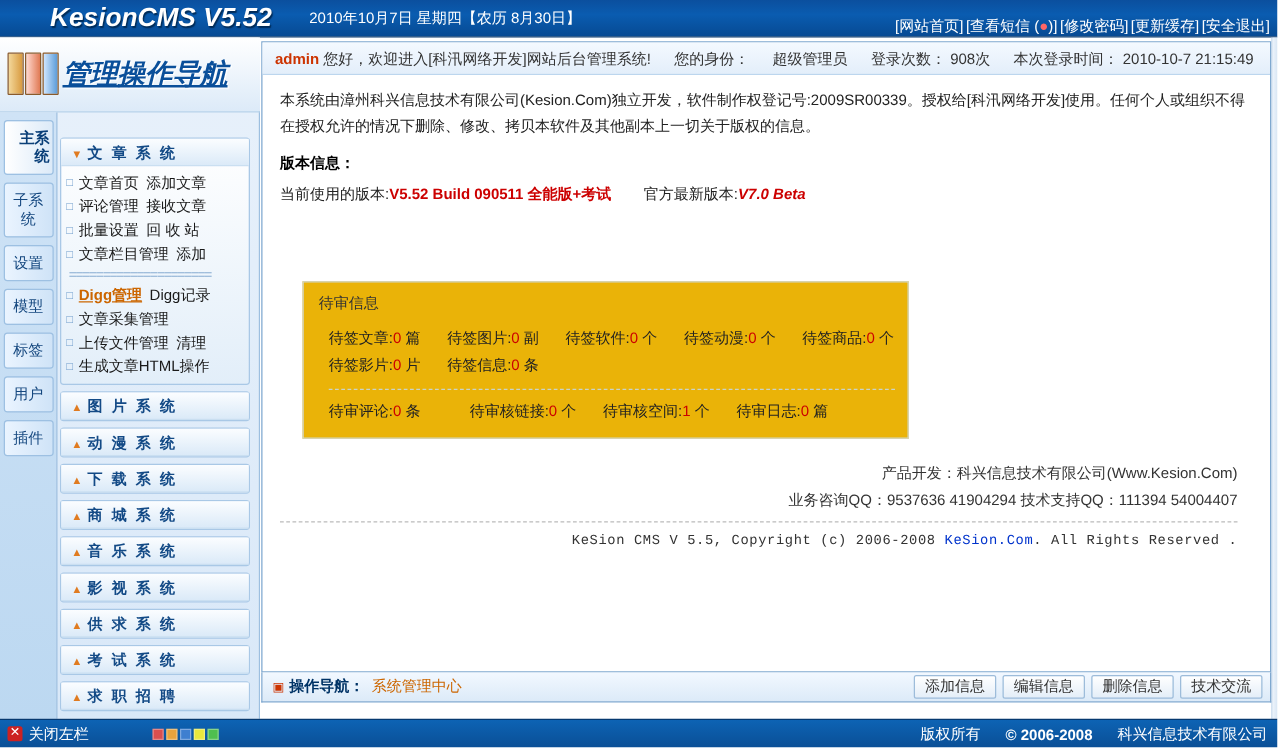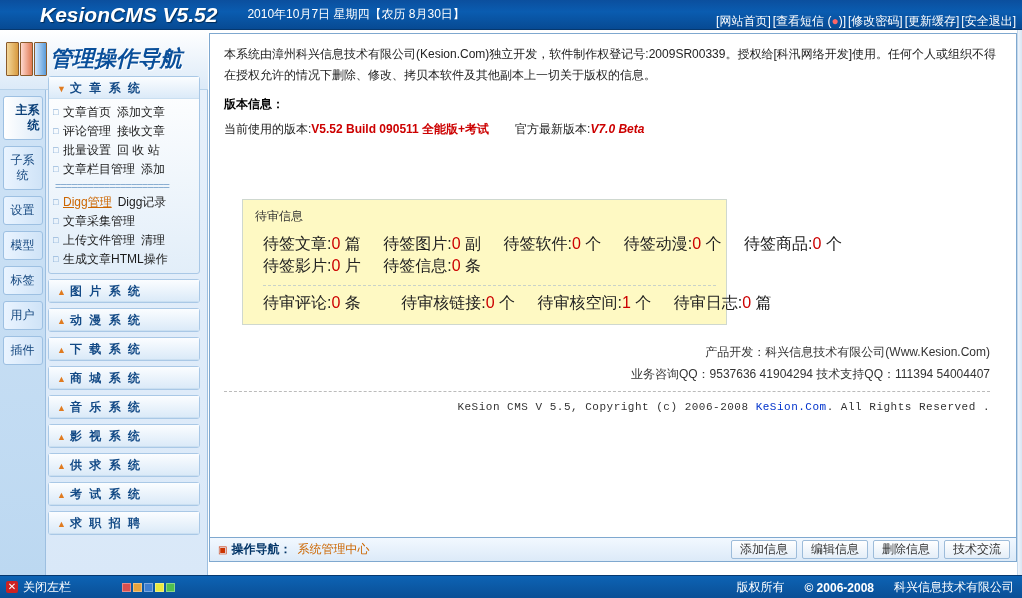--- a/index.html
+++ b/index.html
@@ -74,20 +74,21 @@
   }
   .bk1 { left: 0px; background: linear-gradient(to right,#f3d79a,#d89a3f); }
   .bk2 { left: 14px; background: linear-gradient(to right,#ffd9d0,#e07a55); }
   .bk3 { left: 28px; background: linear-gradient(to right,#cfe6ff,#5a9bd8); }
   .banner-title {
     position: absolute; left: 50px; top: 14px;
     font-size: 22px; font-weight: bold; font-style: italic;
     color: #0a4f9a;
     text-shadow: 1px 1px 0 #ffffff;
     white-space: nowrap;
+    text-decoration: underline;
   }
 
   
   .rail {
     position: absolute; left: 0; top: 60px; width: 46px; height: 485px;
     background: linear-gradient(to bottom, #cfe3f6 0%, #bcd8f1 100%);
     border-right: 1px solid #9dbfe0;
     padding-top: 6px;
   }
   .railitem {
@@ -104,21 +105,21 @@
   }
   .railitem.active {
     background: linear-gradient(to right, #ffffff, #dceaf8);
     font-weight: bold;
     color: #0a3f78;
     text-align: right;
   }
 
   
   .menupanel {
-    position: absolute; left: 48px; top: 46px; width: 156px;
+    position: absolute; left: 48px; top: 80px; width: 156px;
   }
   .grp {
     width: 152px;
     margin-bottom: 5px;
     border: 1px solid #a9c8e6;
     background: linear-gradient(to bottom, #ffffff 0%, #e2eef9 100%);
     border-radius: 3px;
   }
   .grp-head {
     height: 22px; line-height: 22px;
@@ -140,21 +141,21 @@
     height: 19px; line-height: 19px;
     white-space: nowrap;
   }
   .mrow .bullet {
     display: inline-block; width: 10px; color: #6f9ccb; font-size: 9px;
   }
   .mitem {
     color: #1a1a1a; font-size: 12px; text-decoration: none; cursor: pointer;
     padding-right: 6px;
   }
-  .mitem.sel { color: #cc6600; font-weight: normal; text-decoration: underline; }
+  .mitem.sel { color: #cc6600; font-weight: bold; text-decoration: underline; }
   .dashrow {
     color: #8aaed2; font-size: 11px; letter-spacing: -1px;
     height: 14px; line-height: 14px; overflow: hidden;
     padding-left: 2px;
   }
 
   
   .main {
     position: absolute; left: 209px; top: 33px; width: 808px; height: 505px;
     border: 1px solid #7fa8cf;
@@ -182,27 +183,27 @@
   .verline { font-size: 12px; color: #222222; line-height: 20px; }
   .verline .vred { color: #cc0000; font-weight: bold; }
   .verline .vbeta { color: #cc0000; font-weight: bold; font-style: italic; }
   .vspace { display: inline-block; width: 26px; }
 
   
   .pendbox {
     margin: 60px 0 0 18px;
     width: 485px;
     border: 1px solid #cfd8cf;
-    background: #fef9c3;
+    background: #eab308;
     padding: 8px 10px 10px 10px;
   }
   .pend-title { font-size: 12px; color: #333333; margin-bottom: 8px; padding-left: 2px;}
   .pend-rows { padding-left: 10px; }
   .pend-row {
-    font-size: 16px; color: #222222; line-height: 22px; white-space: nowrap;
+    font-size: 12px; color: #222222; line-height: 22px; white-space: nowrap;
   }
   .pend-row .num { color: #cc0000; }
   .pend-gap { display: inline-block; width: 18px; }
   .pend-sep {
     border-top: 1px dashed #c9d3c9;
     margin: 8px 0 6px 0;
   }
 
   
   .ftinfo {
@@ -421,20 +422,34 @@
         </div>
       </div>
 
     </div>
   </div>
 
   <div class="rightedge"></div>
 
   <div class="main">
 
+    <div class="userbar">
+      <span class="uname">admin</span>
+      <span>您好，欢迎进入[科汛网络开发]网站后台管理系统!</span>
+      <span class="sep"></span>
+      <span>您的身份：</span>
+      <span class="sep"></span>
+      <span>超级管理员</span>
+      <span class="sep"></span>
+      <span>登录次数：</span>
+      <span>908次</span>
+      <span class="sep"></span>
+      <span>本次登录时间：</span>
+      <span>2010-10-7 21:15:49</span>
+    </div>
 
     <div class="content">
 
       <div class="sec-p">本系统由漳州科兴信息技术有限公司(Kesion.Com)独立开发，软件制作权登记号:2009SR00339。授权给[科汛网络开发]使用。任何个人或组织不得在授权允许的情况下删除、修改、拷贝本软件及其他副本上一切关于版权的信息。</div>
 
       <div class="sec-title">版本信息：</div>
       <div class="verline">
         <span>当前使用的版本:</span><span class="vred">V5.52 Build 090511 全能版+考试</span><span class="vspace"></span><span>官方最新版本:</span><span class="vbeta">V7.0 Beta</span>
       </div>
 

